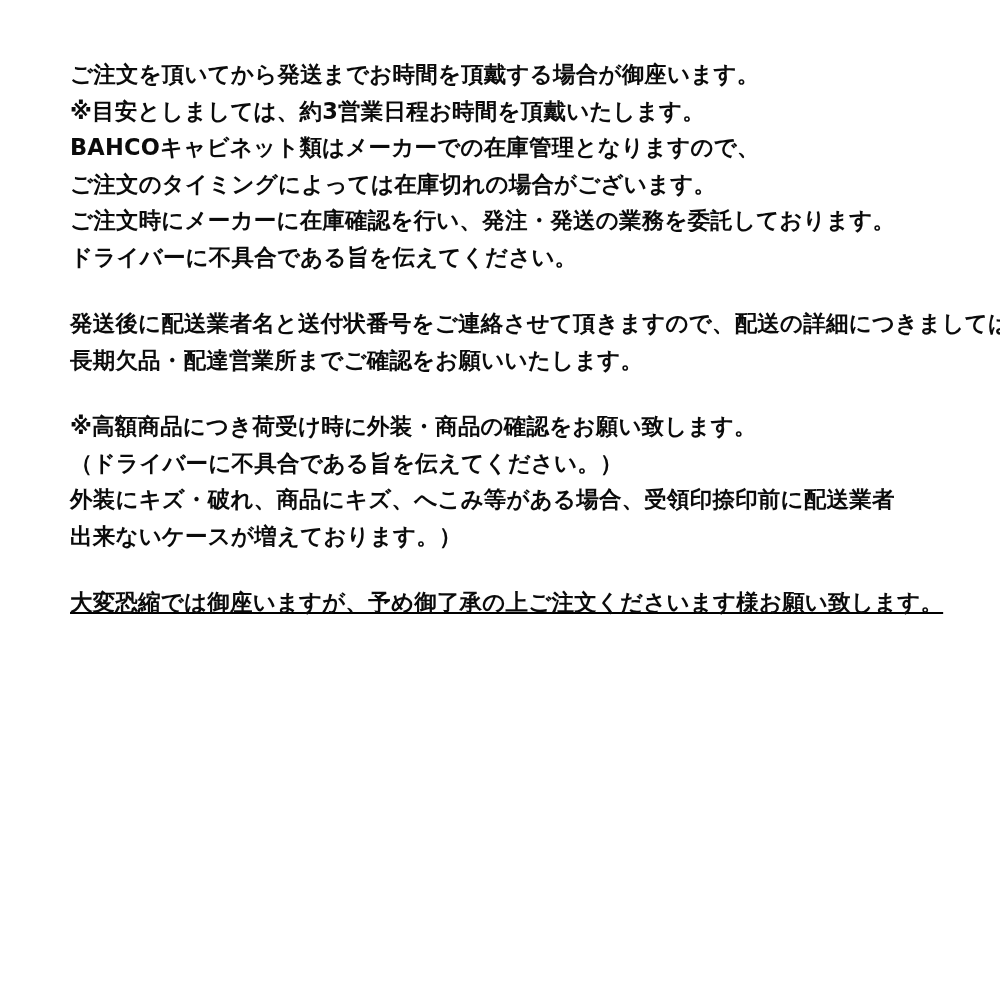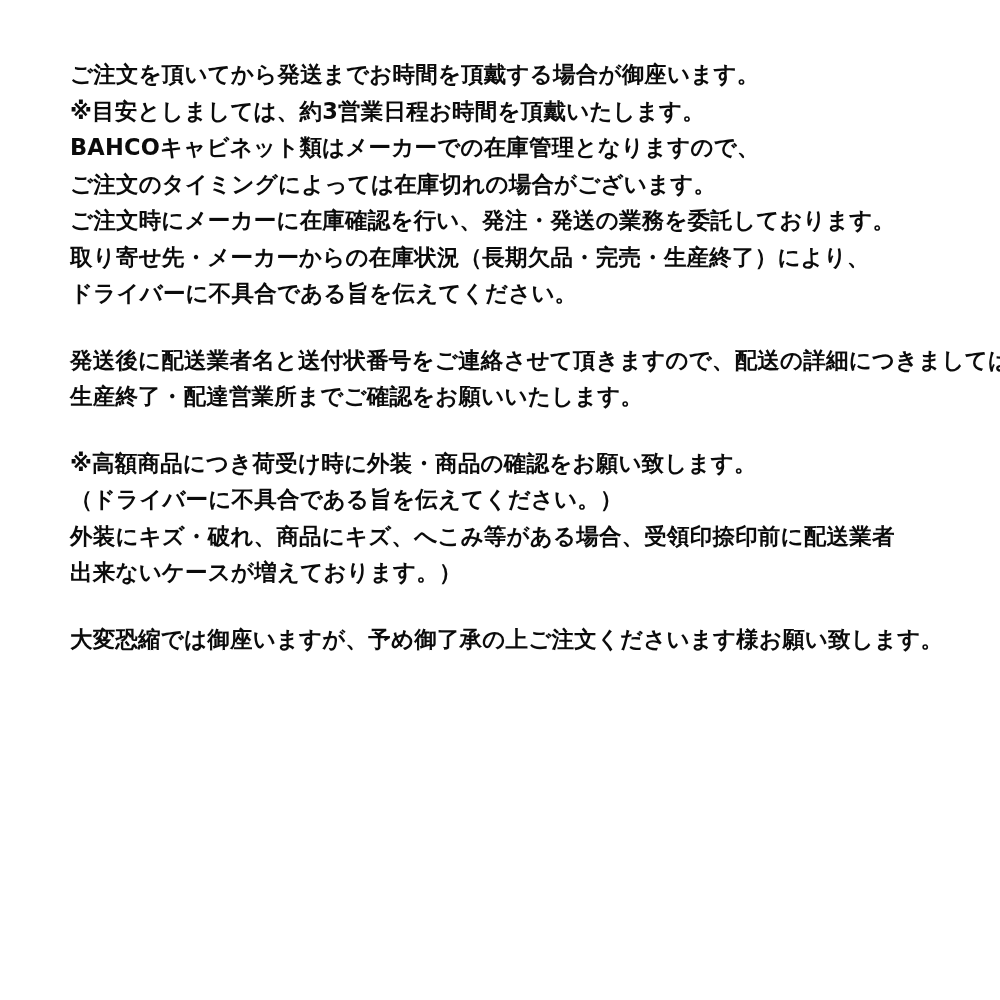--- a/index.html
+++ b/index.html
@@ -20,20 +20,21 @@
     height: 1000px;
     background: #ffffff;
     box-sizing: border-box;
     padding: 56px 70px 12px 70px;
   }
   .notice-block {
     margin: 0 0 30px 0;
   }
   .notice-block:last-child {
     margin-bottom: 6px;
+    text-decoration: underline;
   }
   .notice-line {
     font-size: 22.5px;
     font-weight: 700;
     line-height: 36.5px;
     letter-spacing: 0.2px;
     white-space: pre;
     color: #0b0b0b;
   }
 </style>
@@ -41,27 +42,26 @@
 <body>
 
 <div class="page">
 
   <div class="notice-block">
     <div class="notice-line">ご注文を頂いてから発送までお時間を頂戴する場合が御座います。</div>
     <div class="notice-line">※目安としましては、約3営業日程お時間を頂戴いたします。</div>
     <div class="notice-line">BAHCOキャビネット類はメーカーでの在庫管理となりますので、</div>
     <div class="notice-line">ご注文のタイミングによっては在庫切れの場合がございます。</div>
     <div class="notice-line">ご注文時にメーカーに在庫確認を行い、発注・発送の業務を委託しております。</div>
-    <div class="notice-line">取り寄せ先・メーカーからの在庫状況（長期欠品・完売・生産終了）により、</div>
     <div class="notice-line">ドライバーに不具合である旨を伝えてください。</div>
   </div>
 
   <div class="notice-block">
     <div class="notice-line">発送後に配送業者名と送付状番号をご連絡させて頂きますので、配送の詳細につきましては</div>
-    <div class="notice-line">生産終了・配達営業所までご確認をお願いいたします。</div>
+    <div class="notice-line">長期欠品・配達営業所までご確認をお願いいたします。</div>
   </div>
 
   <div class="notice-block">
     <div class="notice-line">※高額商品につき荷受け時に外装・商品の確認をお願い致します。</div>
     <div class="notice-line">（ドライバーに不具合である旨を伝えてください。）</div>
     <div class="notice-line">外装にキズ・破れ、商品にキズ、へこみ等がある場合、受領印捺印前に配送業者</div>
     <div class="notice-line">出来ないケースが増えております。）</div>
   </div>
 
   <div class="notice-block">

